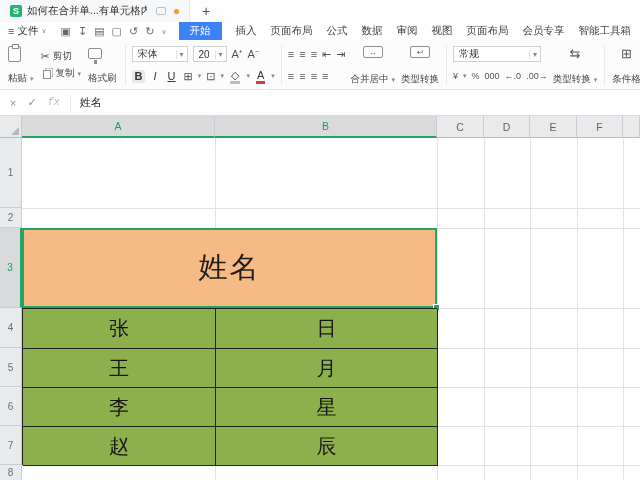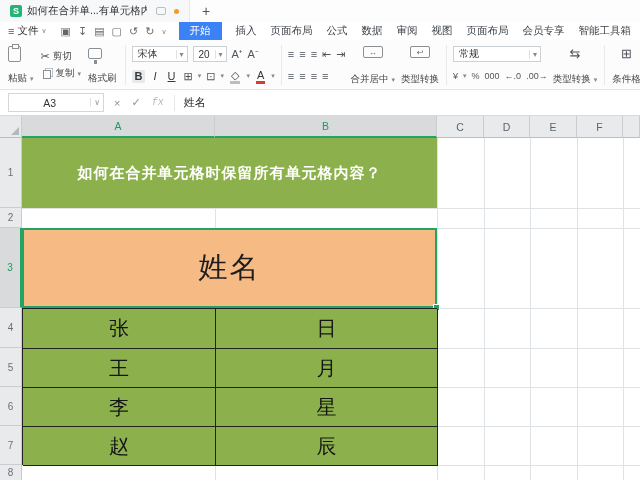--- a/index.html
+++ b/index.html
@@ -247,24 +247,20 @@
 
     <div class="rdiv"></div>
 
     <div class="stackbtn">
       <span class="glyph" style="font-size:13px; margin-top:3px;">⊞</span>
       <span>条件格</span>
     </div>
   </div>
 
   <div class="fxbar">
-    <div class="namebox">
-      <span class="nm">A3</span>
-      <span class="dd">∨</span>
-    </div>
     <div class="fxicons">
       <span>×</span>
       <span>✓</span>
       <span class="fx-it">fx</span>
     </div>
     <div class="fxsep"></div>
     <div class="fxcontent">姓名</div>
   </div>
 
   <div class="sheet">
@@ -294,21 +290,20 @@
     <div class="vl" style="left:577px;"></div>
     <div class="vl" style="left:623px;"></div>
     <div class="hl" style="top:92px;"></div>
     <div class="hl" style="top:112px;"></div>
     <div class="hl" style="top:192px;"></div>
     <div class="hl" style="top:232px;"></div>
     <div class="hl" style="top:271px;"></div>
     <div class="hl" style="top:310px;"></div>
     <div class="hl" style="top:349px;"></div>
 
-    <div class="cell-title">如何在合并单元格时保留所有单元格内容？</div>
 
     <div class="cell-merged">
       <span>姓名</span>
       <span class="handle"></span>
     </div>
 
     <div class="dtable">
       <div class="dcell">张</div>
       <div class="dcell">日</div>
       <div class="dcell">王</div>

